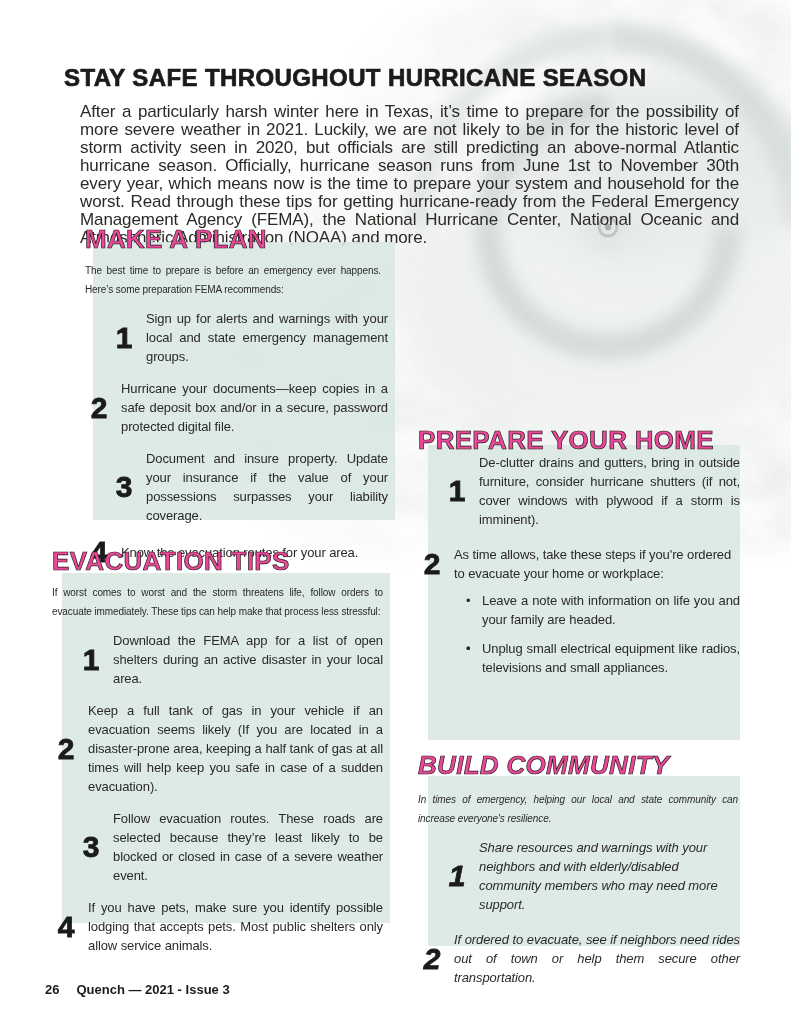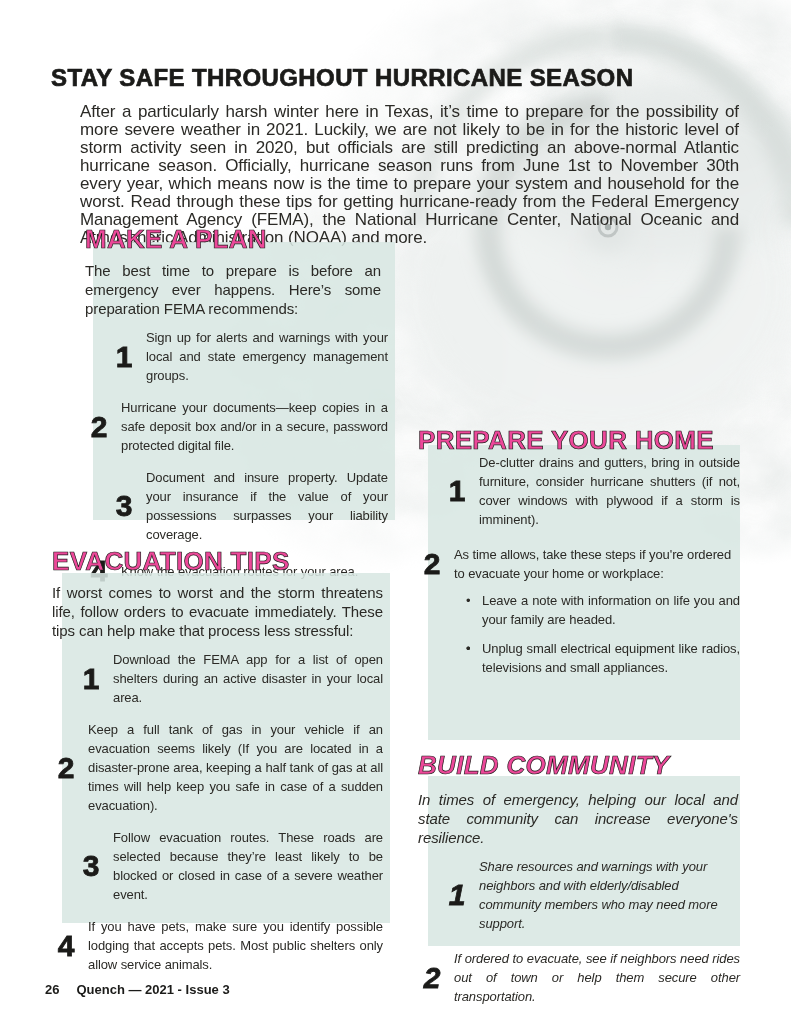--- a/index.html
+++ b/index.html
@@ -8,21 +8,21 @@
     width:791px;height:1023px;
     background:#ffffff;
     overflow:hidden;
     font-family:"Liberation Sans", sans-serif;
     color:#2b2a26;
   }
   .bg{position:absolute;left:0;top:0;z-index:0;}
   .layer{position:absolute;z-index:2;}
 
   .title{
-    left:51px;top:64px;width:700px;
+    left:64px;top:64px;width:700px;
     font-size:24px;font-weight:700;letter-spacing:.4px;
     color:#1b1b19;line-height:1.15;
     -webkit-text-stroke:.7px #1b1b19;
     white-space:nowrap;
   }
   .intro{
     left:80px;top:103px;width:659px;
     font-size:17px;line-height:18px;
     text-align:justify;letter-spacing:-.1px;
   }
@@ -34,21 +34,21 @@
   }
   .sec-heading{
     font-size:26px;font-weight:700;letter-spacing:.3px;
     color:#ec4899;line-height:26px;
     -webkit-text-stroke:.7px #1b1b19;
     white-space:nowrap;
   }
   .sec-heading.right{text-align:left;margin-right:-9px;}
   .sec-intro{
     margin:9px 0 10px 0;
-    font-size:15px;line-height:19px;text-align:justify;letter-spacing:-.1px;
+    font-size:10px;line-height:19px;text-align:justify;letter-spacing:-.1px;
   }
   .item{
     display:flex;align-items:center;
     margin-bottom:13px;
   }
   .item.more{margin-left:27px;}
   .item.less{margin-left:2px;}
   .num{
     flex:none;width:24px;margin-right:10px;
     font-size:30px;font-weight:700;line-height:28px;

